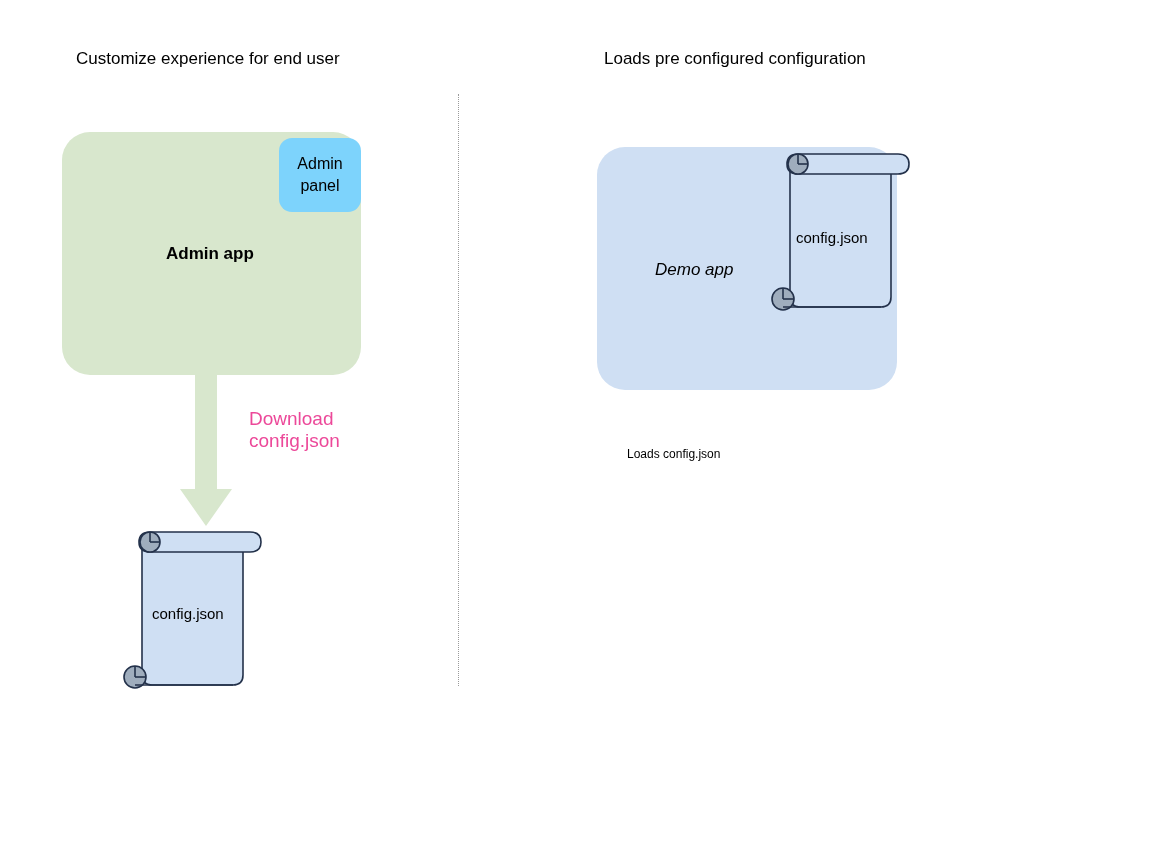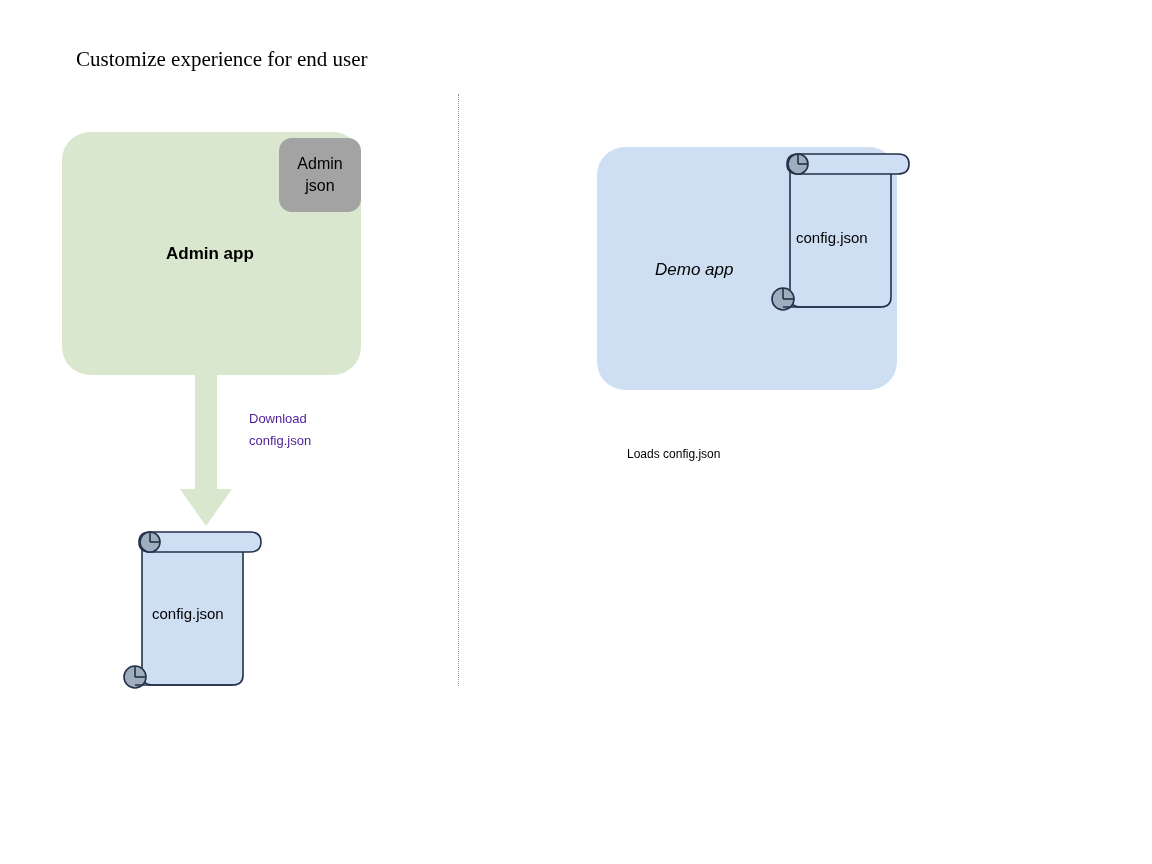--- a/index.html
+++ b/index.html
@@ -16,25 +16,24 @@
     color: #000000;
   }
   .canvas {
     position: absolute;
     inset: 0;
   }
 
   
   .heading {
     position: absolute;
-    font-size: 21px;
-    line-height: 22px;
-    color: #000000;
-    white-space: nowrap;
-    font-family: Liberation Serif, serif;
+    font-size: 17px;
+    line-height: 22px;
+    color: #000000;
+    white-space: nowrap;
   }
   #heading-left  { left: 76px;  top: 48px; }
   #heading-right { left: 604px; top: 48px; }
 
   
   .divider {
     position: absolute;
     left: 458px;
     top: 94px;
     width: 0;
@@ -71,21 +70,21 @@
   #admin-app-label { left: 166px; top: 243px; font-weight: bold; }
   #demo-app-label  { left: 655px; top: 259px; font-style: italic; }
 
   
   #admin-panel {
     position: absolute;
     left: 279px;
     top: 138px;
     width: 82px;
     height: 74px;
-    background: #a3a3a3;
+    background: #7dd3fc;
     border-radius: 13px;
     display: flex;
     flex-direction: column;
     align-items: center;
     justify-content: center;
     font-size: 16px;
     line-height: 22px;
     color: #000000;
     text-align: center;
   }
@@ -95,23 +94,23 @@
     position: absolute;
     left: 180px;
     top: 371px;
     width: 52px;
     height: 155px;
   }
   #download-arrow svg { display: block; }
 
   .arrow-label {
     position: absolute;
-    font-size: 13px;
-    line-height: 22px;
-    color: #4c1d95;
+    font-size: 19px;
+    line-height: 22px;
+    color: #ec4899;
     white-space: nowrap;
   }
   #download-label-1 { left: 249px; top: 408px; }
   #download-label-2 { left: 249px; top: 430px; }
 
   
   .doc {
     position: absolute;
     width: 145px;
     height: 155px;
@@ -142,30 +141,31 @@
     white-space: nowrap;
   }
 </style>
 </head>
 <body>
 
 <div class="canvas">
 
   <div class="heading" id="heading-left">Customize experience for end user</div>
 
+  <div class="heading" id="heading-right">Loads pre configured configuration</div>
 
   <div class="divider"></div>
 
   <div class="app-box" id="admin-app-box"></div>
 
   <div class="app-label" id="admin-app-label">Admin app</div>
 
   <div id="admin-panel">
     <span>Admin</span>
-    <span>json</span>
+    <span>panel</span>
   </div>
 
   <div id="download-arrow">
     <svg width="52" height="155" viewBox="0 0 52 155" xmlns="http://www.w3.org/2000/svg">
       <polygon points="15,0 37,0 37,118 52,118 26,155 0,118 15,118" fill="#d8e7cd"></polygon>
     </svg>
   </div>
 
   <div class="arrow-label" id="download-label-1">Download</div>
   <div class="arrow-label" id="download-label-2">config.json</div>

